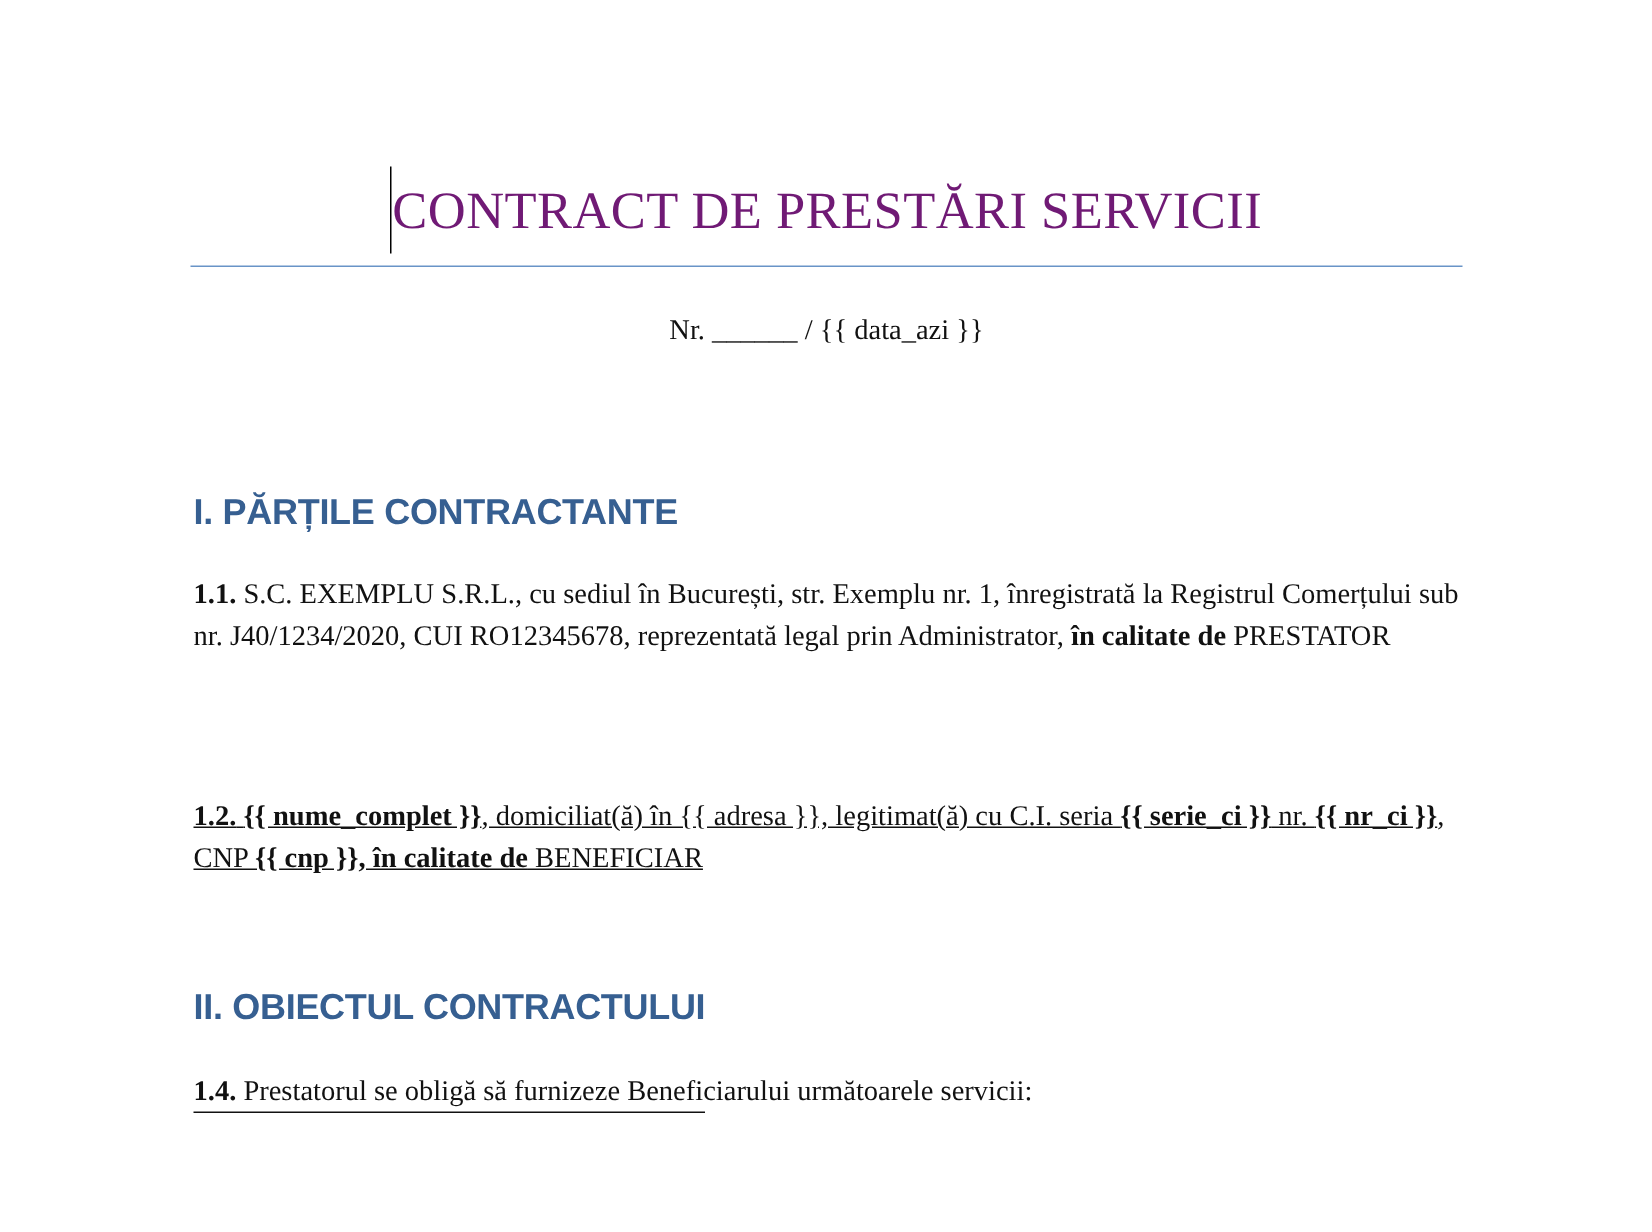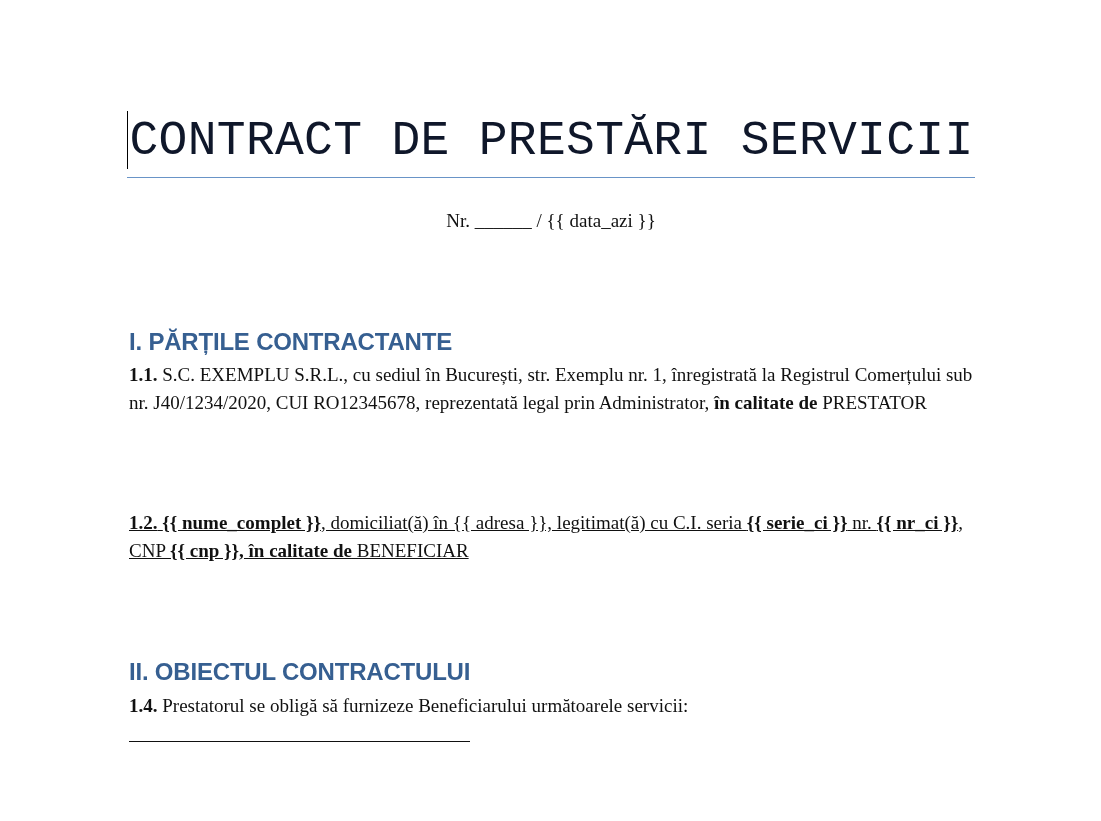--- a/index.html
+++ b/index.html
@@ -23,23 +23,23 @@
     }
     .title-wrap {
       position: absolute;
       left: 127px;
       top: 108px;
       width: 848px;
       height: 70px;
       text-align: center;
     }
     .doc-title {
-      font-family: Liberation Mono, monospace;
-      font-size: 48px;
-      color: #0f172a;
+      font-family: Liberation Serif, serif;
+      font-size: 35px;
+      color: #701a75;
       letter-spacing: 0.3px;
       line-height: 66px;
       font-weight: normal;
       display: inline-block;
       position: relative;
       padding-left: 1px;
     }
     .caret {
       position: absolute;
       left: -1px;
@@ -75,20 +75,21 @@
       color: #365f91;
       line-height: 28px;
       letter-spacing: -0.2px;
     }
     .para {
       position: absolute;
       left: 129px;
       width: 850px;
       font-size: 19px;
       line-height: 28px;
+      margin-top: 22px;
     }
     .para b { font-weight: bold; }
     .blank-line {
       position: absolute;
       left: 129px;
       top: 741px;
       width: 341px;
       height: 1px;
       background: #111111;
     }

